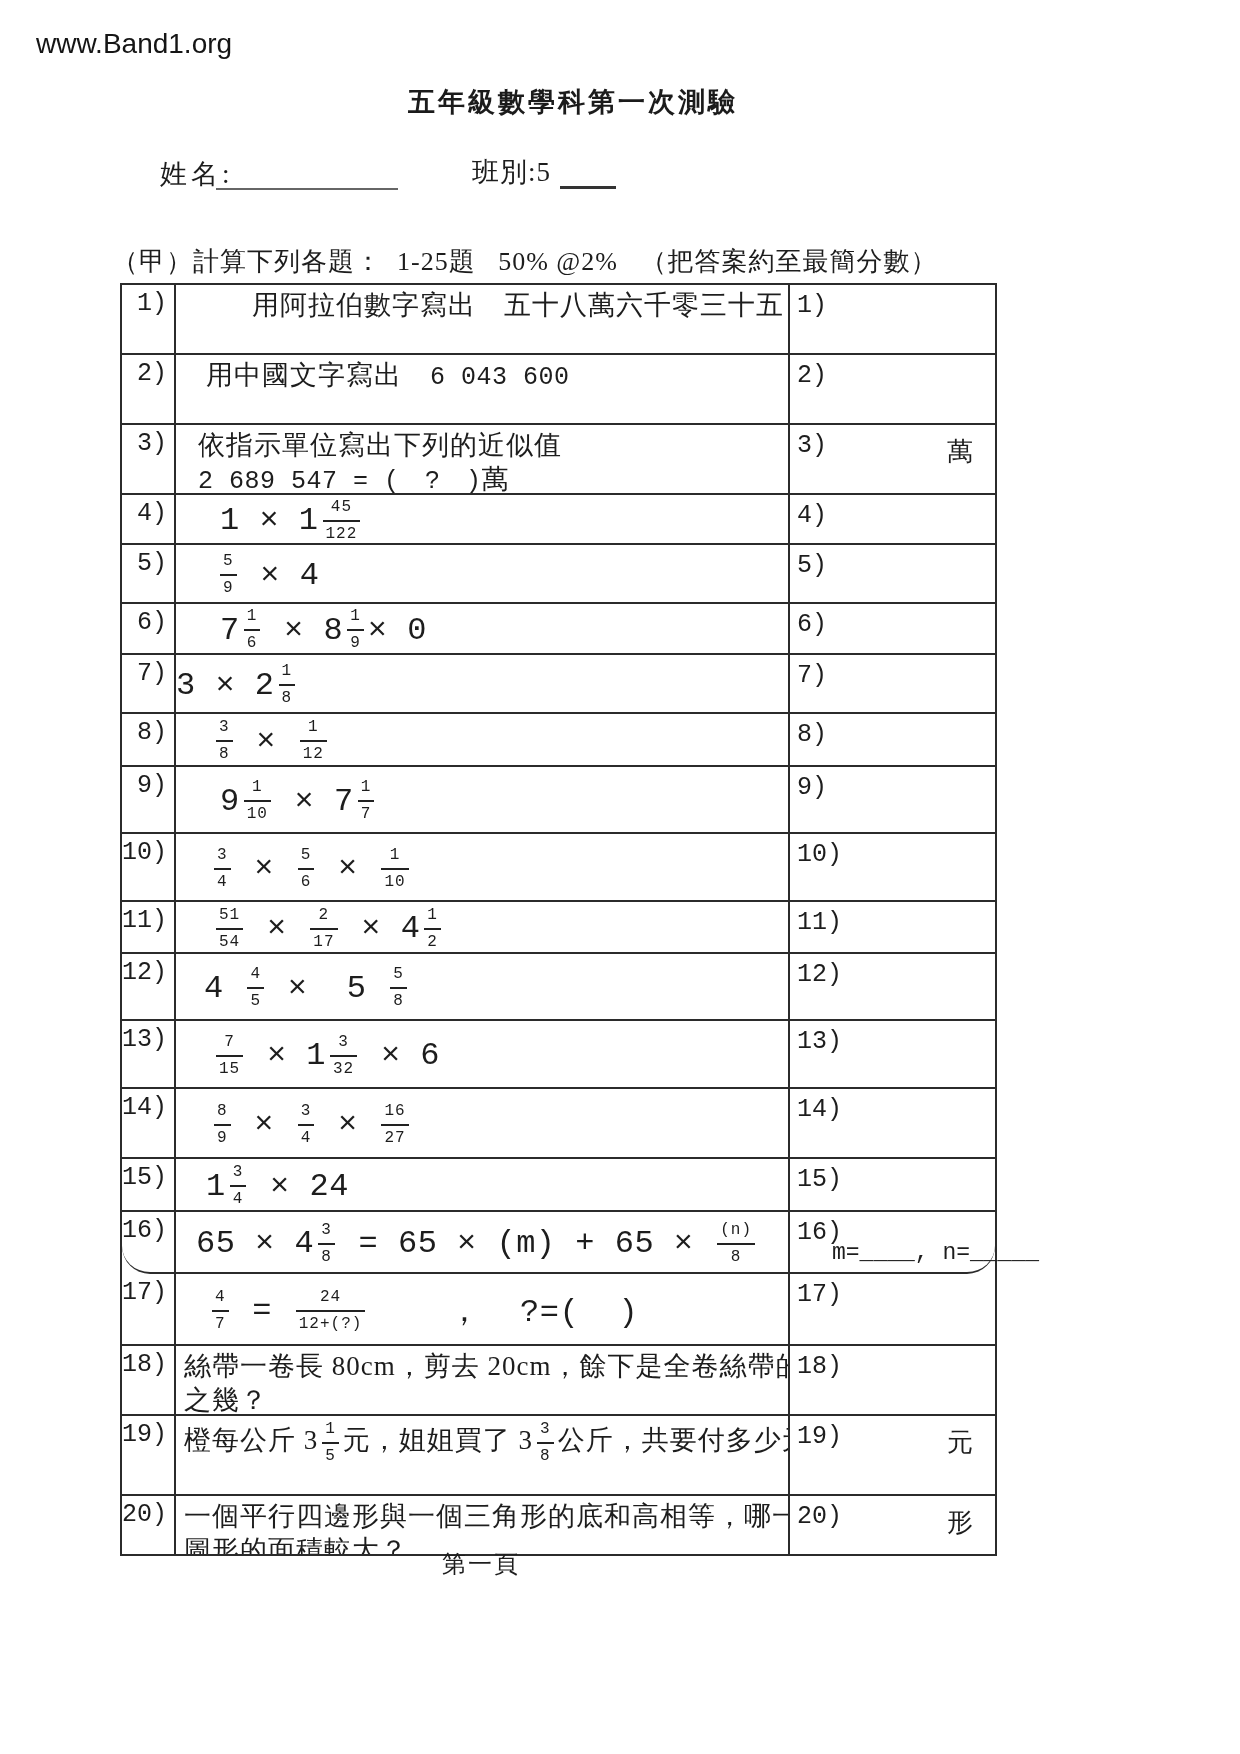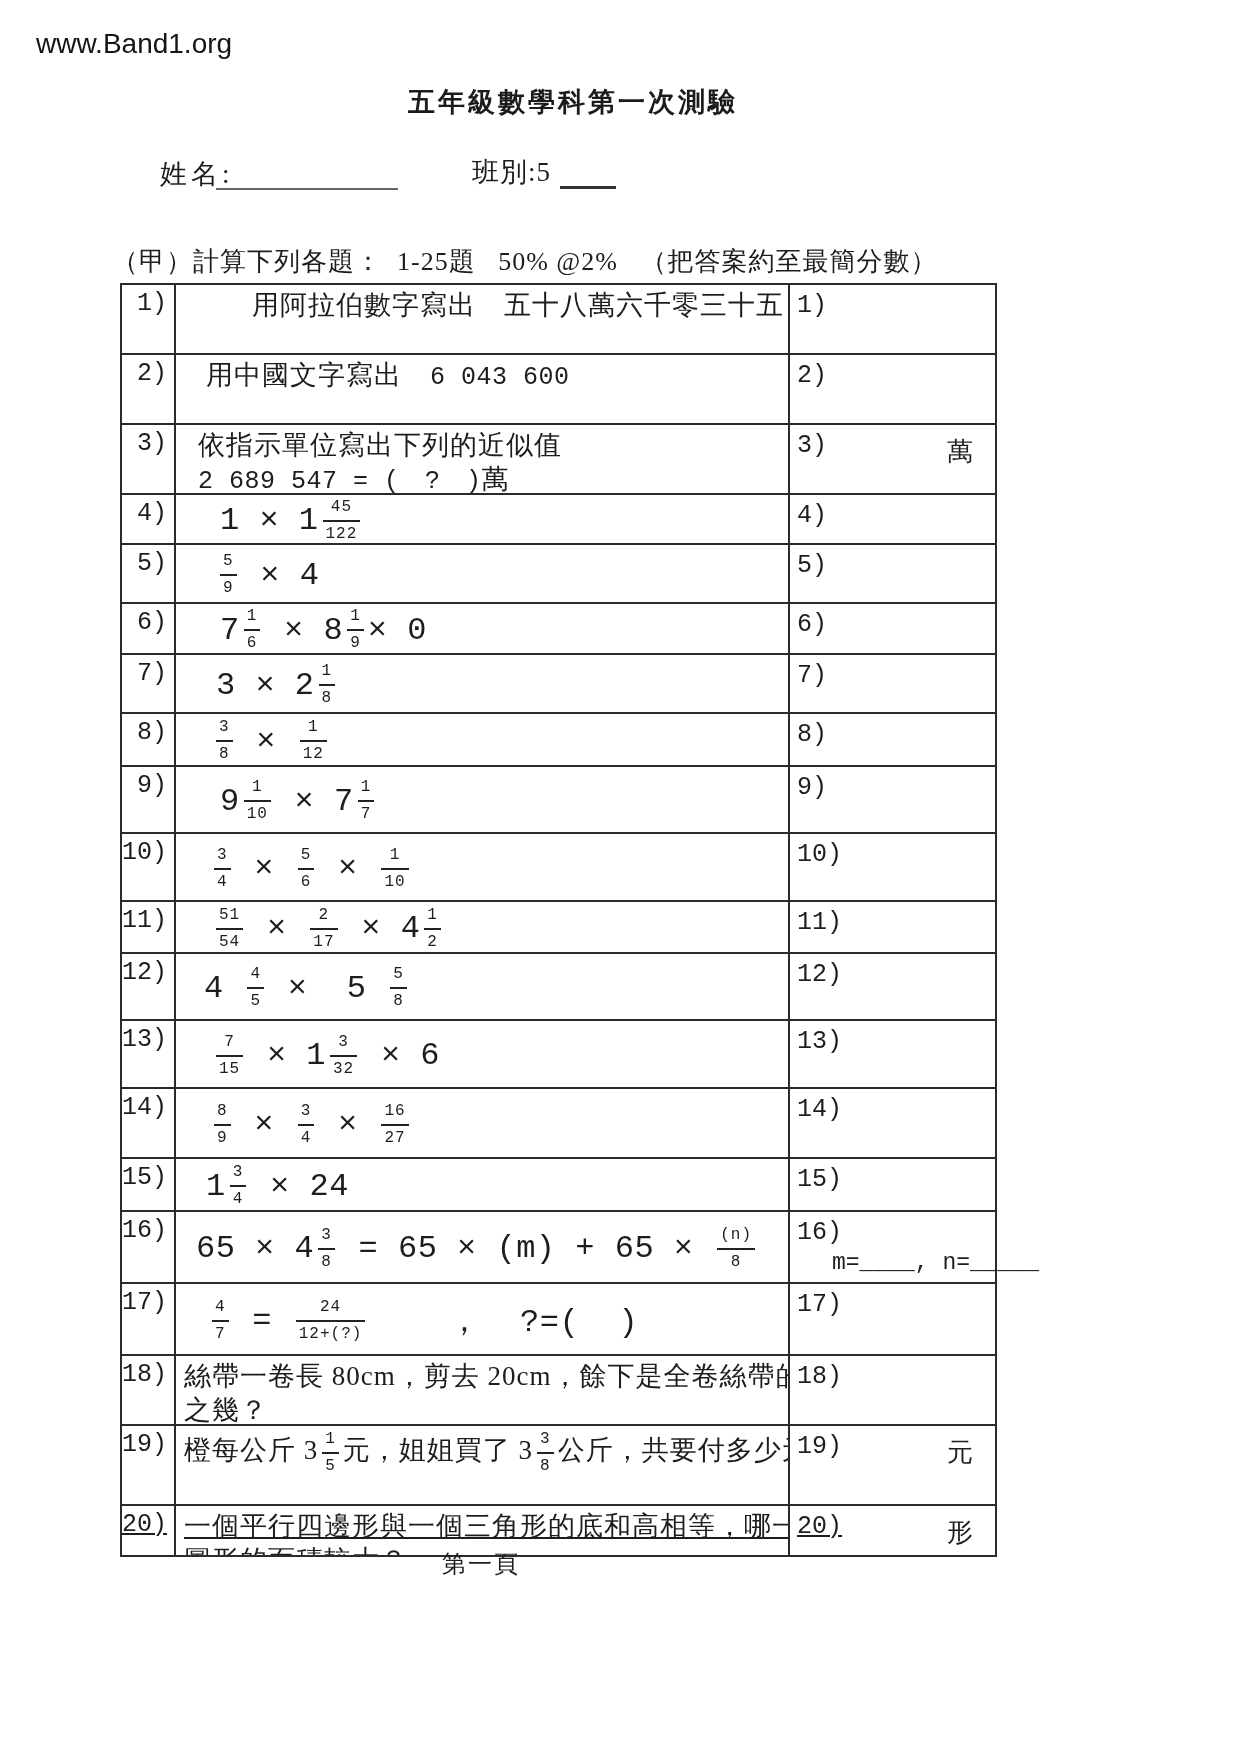--- a/index.html
+++ b/index.html
@@ -122,21 +122,21 @@
       </div>
       <div class="t-row" style="height: 51px;">
         <div class="c-num">6)</div>
         <div class="c-q math vcenter" style="padding-left: 44px;">
           <div class="q-line"><span class="tok">7</span><span class="frac"><span class="fn">1</span><span class="fd">6</span></span><span class="tok"> × 8</span><span class="frac"><span class="fn">1</span><span class="fd">9</span></span><span class="tok">× 0</span></div>
         </div>
         <div class="c-ans"><span class="a-num">6)</span></div>
       </div>
       <div class="t-row" style="height: 59px;">
         <div class="c-num">7)</div>
-        <div class="c-q math vcenter" style="padding-left: 40px;">
+        <div class="c-q math vcenter" style="">
           <div class="q-line"><span class="tok">3 × 2</span><span class="frac"><span class="fn">1</span><span class="fd">8</span></span></div>
         </div>
         <div class="c-ans"><span class="a-num">7)</span></div>
       </div>
       <div class="t-row" style="height: 53px;">
         <div class="c-num">8)</div>
         <div class="c-q math vcenter" style="padding-left: 36px;">
           <div class="q-line"><span class="frac"><span class="fn">3</span><span class="fd">8</span></span><span class="tok"> × </span><span class="frac"><span class="fn">1</span><span class="fd">12</span></span></div>
         </div>
         <div class="c-ans"><span class="a-num">8)</span></div>
@@ -183,21 +183,21 @@
         </div>
         <div class="c-ans"><span class="a-num">14)</span></div>
       </div>
       <div class="t-row" style="height: 53px;">
         <div class="c-num">15)</div>
         <div class="c-q math vcenter" style="padding-left: 30px;">
           <div class="q-line"><span class="tok">1</span><span class="frac"><span class="fn">3</span><span class="fd">4</span></span><span class="tok"> × 24</span></div>
         </div>
         <div class="c-ans"><span class="a-num">15)</span></div>
       </div>
-      <div class="t-row" style="height: 72px;">
+      <div class="t-row" style="height: 62px; border-radius: 28px;">
         <div class="c-num">16)</div>
         <div class="c-q math vcenter" style="padding-left: 20px;">
           <div class="q-line"><span class="tok">65 × 4</span><span class="frac"><span class="fn">3</span><span class="fd">8</span></span><span class="tok"> = 65 × (m) + 65 × </span><span class="frac"><span class="fn">(n)</span><span class="fd">8</span></span></div>
         </div>
         <div class="c-ans"><span class="a-num">16)</span><div class="a-line2">m=____, n=_____</div></div>
       </div>
       <div class="t-row" style="height: 72px; justify-content: flex-end;">
         <div class="c-num">17)</div>
         <div class="c-q math vcenter" style="padding-left: 32px;">
           <div class="q-line"><span class="frac"><span class="fn">4</span><span class="fd">7</span></span><span class="tok"> = </span><span class="frac"><span class="fn">24</span><span class="fd">12+(?)</span></span><span class="tok">    ，  ?=(  )</span></div>
@@ -212,21 +212,21 @@
         </div>
         <div class="c-ans"><span class="a-num">18)</span></div>
       </div>
       <div class="t-row" style="height: 80px;">
         <div class="c-num">19)</div>
         <div class="c-q" style="padding-left: 8px;">
           <div class="q-line"><span class="tok">橙每公斤 3</span><span class="frac"><span class="fn">1</span><span class="fd">5</span></span><span class="tok">元，姐姐買了 3</span><span class="frac"><span class="fn">3</span><span class="fd">8</span></span><span class="tok">公斤，共要付多少元？</span></div>
         </div>
         <div class="c-ans"><span class="a-num">19)</span><span class="a-unit">元</span></div>
       </div>
-      <div class="t-row" style="height: 49px; text-decoration: underline;">
+      <div class="t-row" style="height: 58px;">
         <div class="c-num">20)</div>
         <div class="c-q" style="padding-left: 8px;">
           <div class="q-line"><span class="tok">一個平行四邊形與一個三角形的底和高相等，哪一個</span></div>
           <div class="q-line"><span class="tok">圖形的面積較大？</span></div>
         </div>
         <div class="c-ans"><span class="a-num">20)</span><span class="a-unit">形</span></div>
       </div>
     </div>
   <div class="footer">第一頁</div>
 </div>

